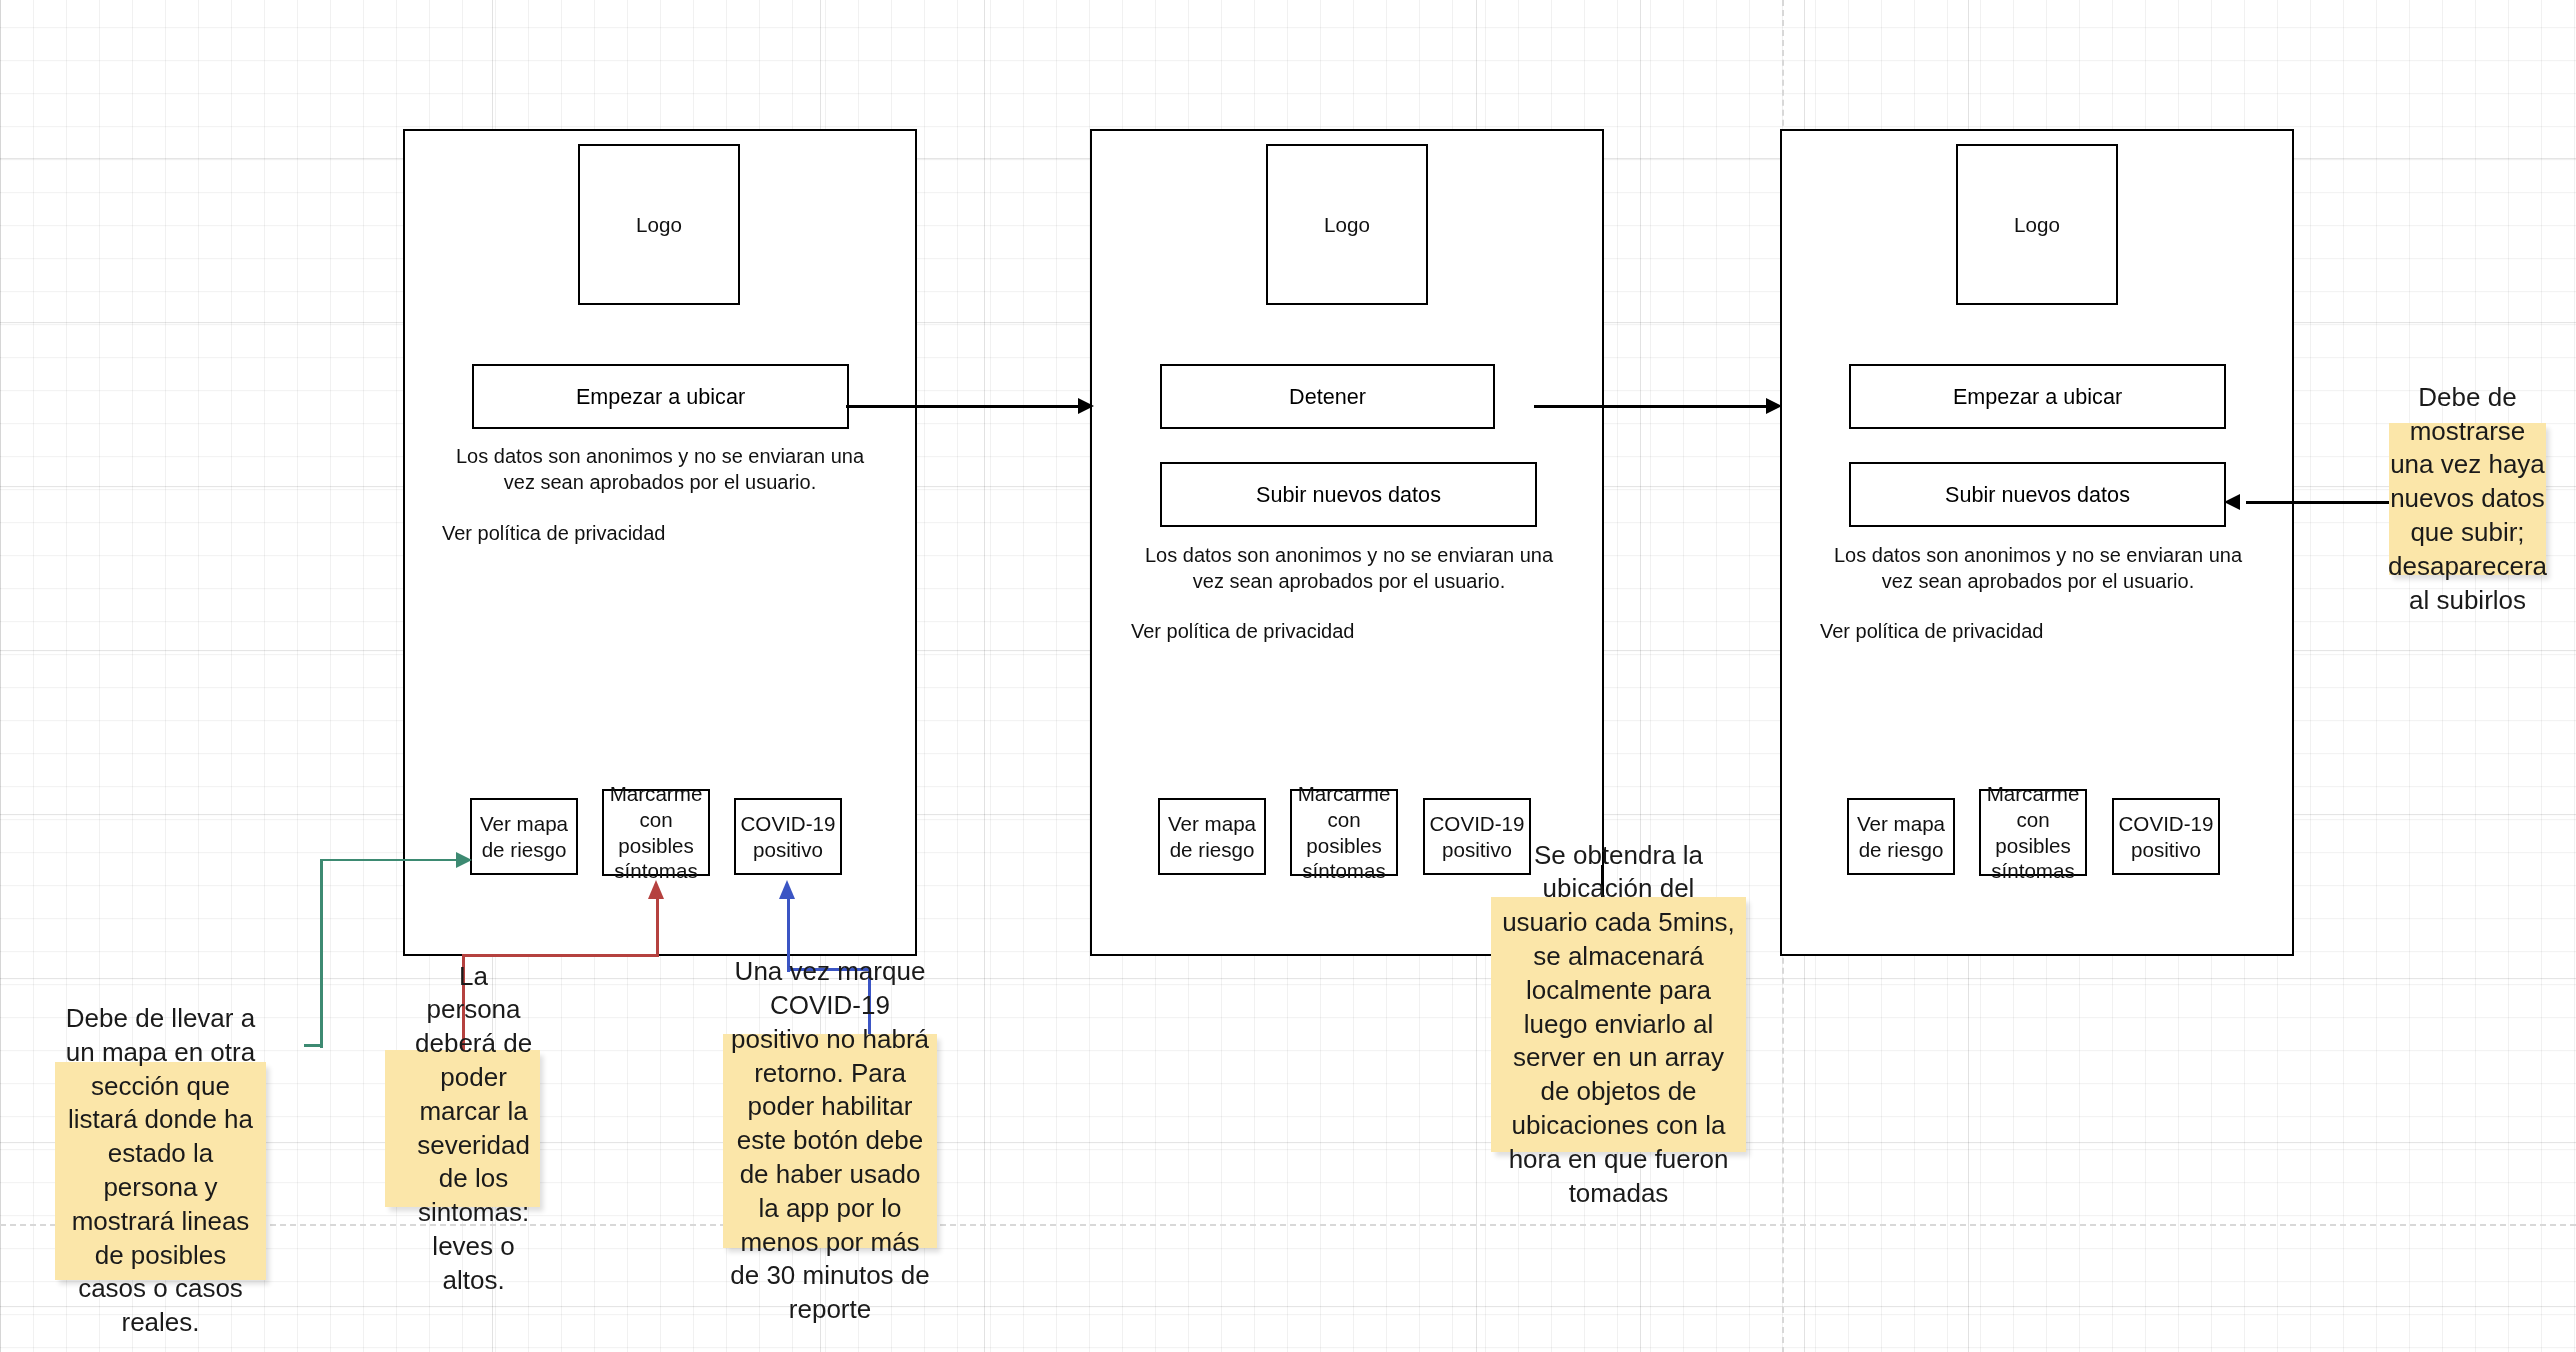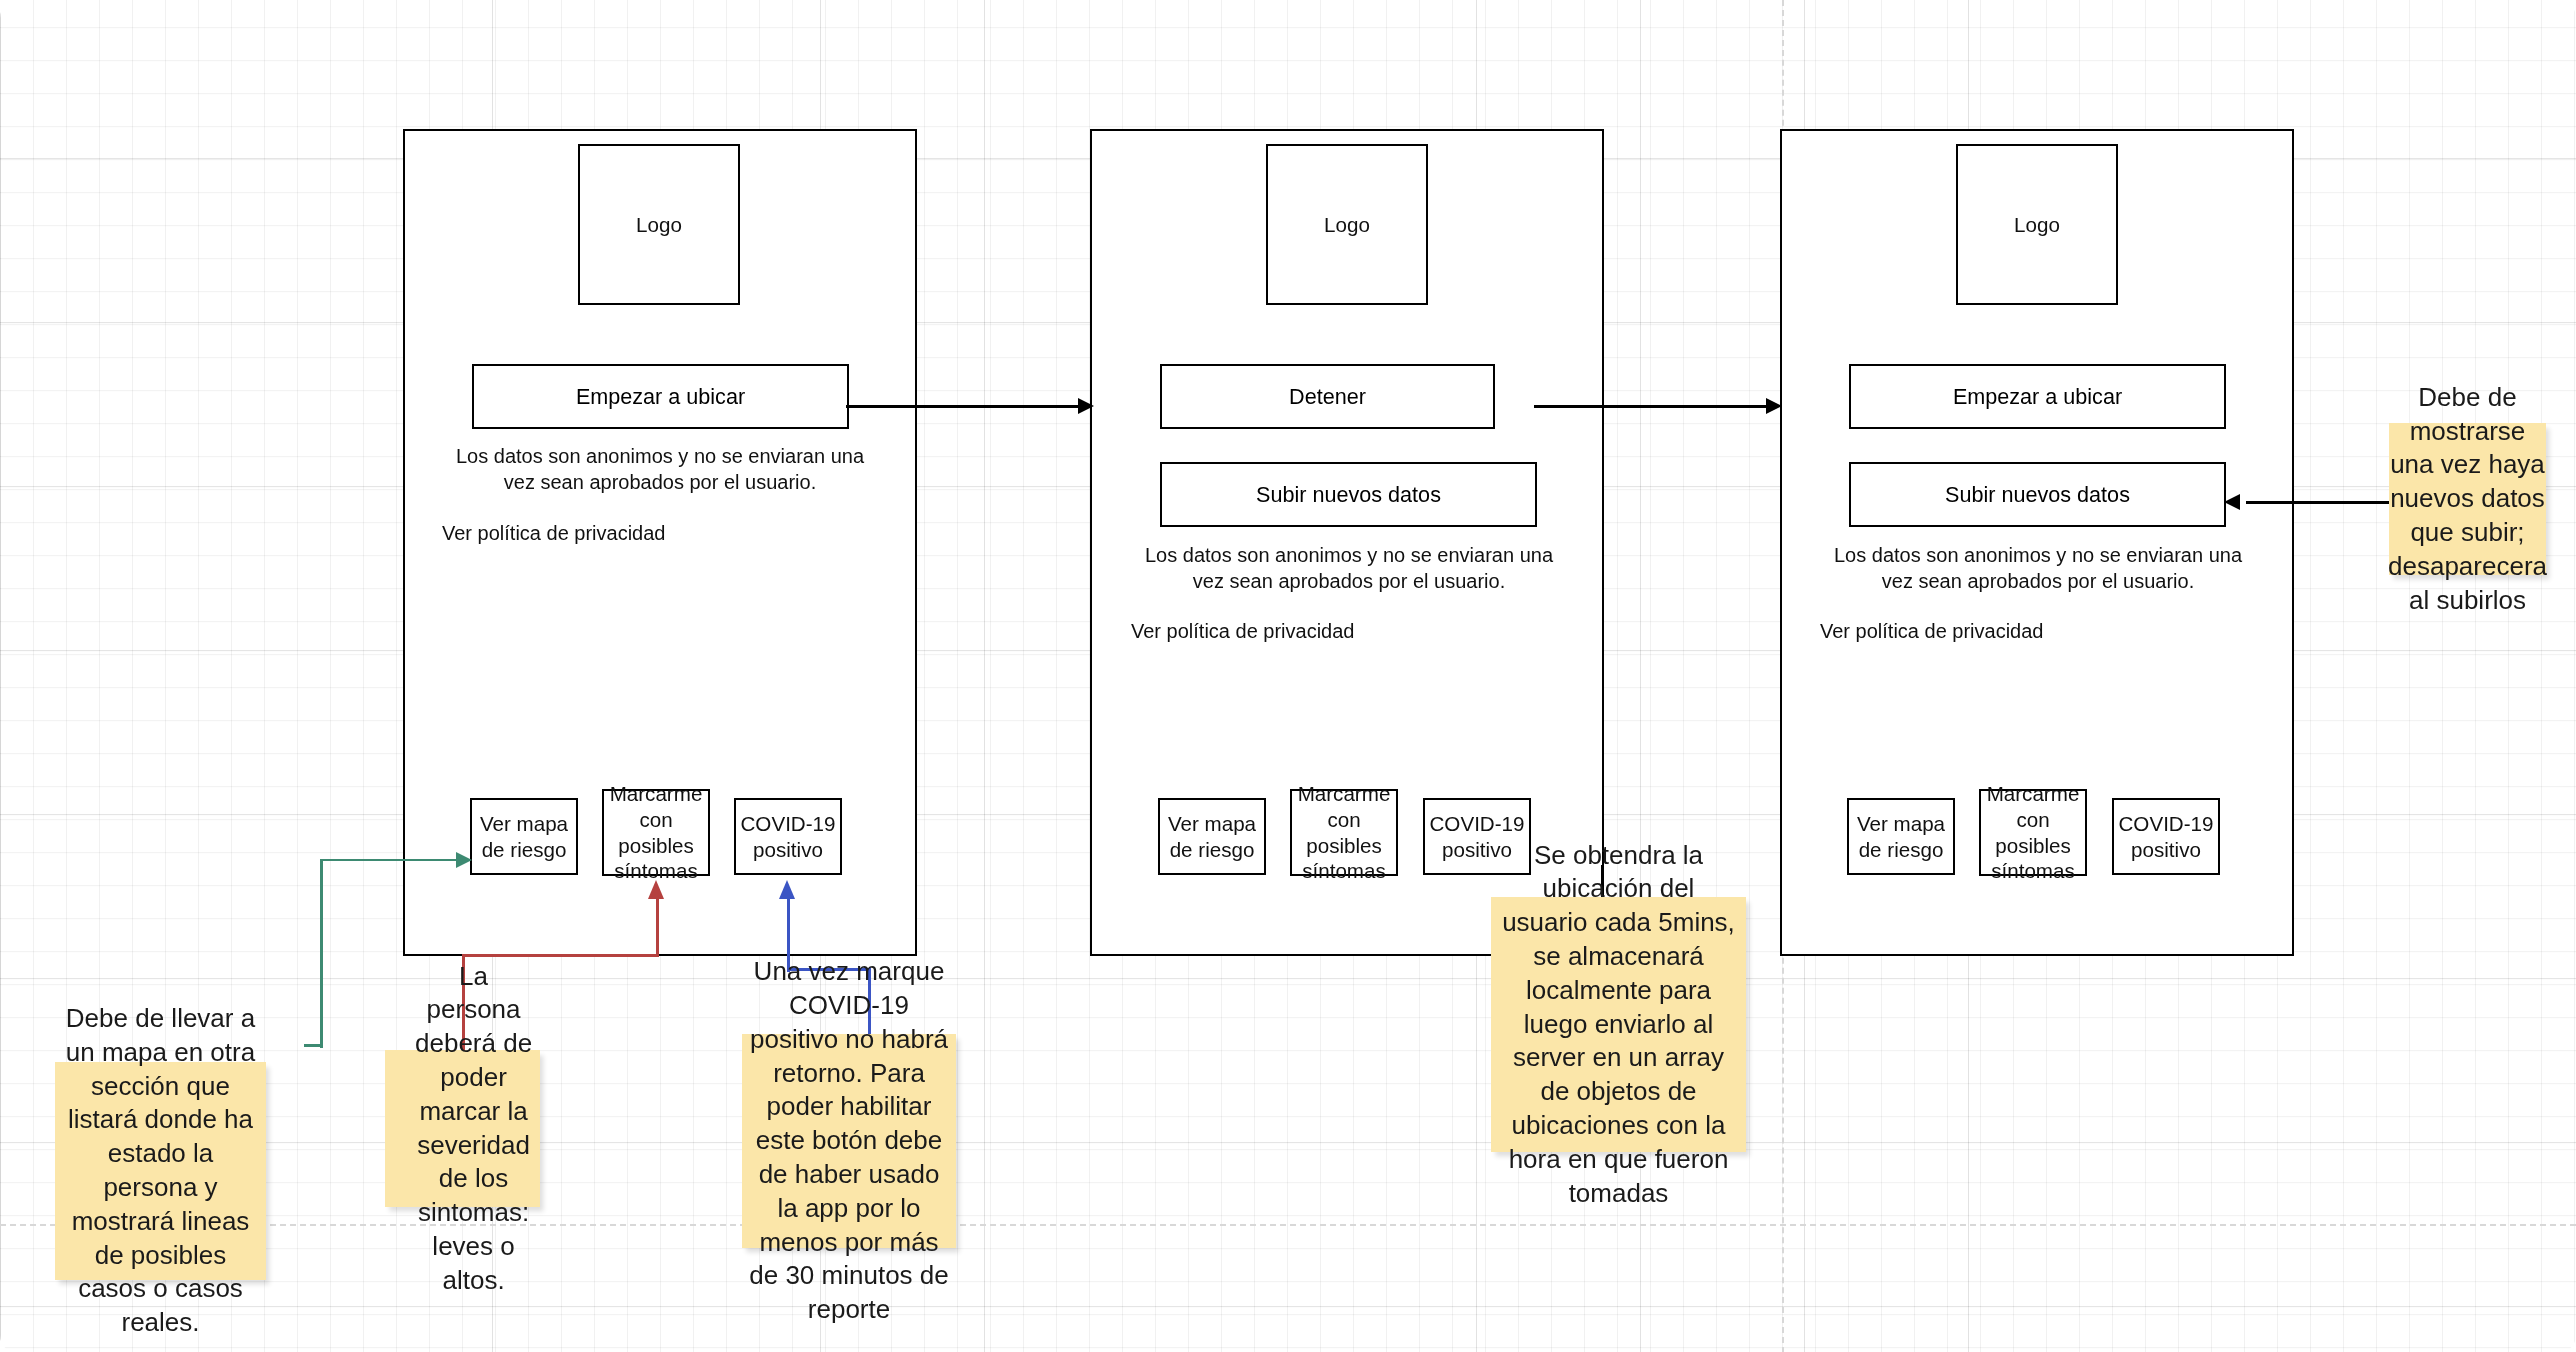--- a/index.html
+++ b/index.html
@@ -18,21 +18,20 @@
       linear-gradient(to right, rgba(0,0,0,0.055) 1px, transparent 1px),
       linear-gradient(to bottom, rgba(0,0,0,0.055) 1px, transparent 1px),
       linear-gradient(to right, rgba(0,0,0,0.115) 1px, transparent 1px),
       linear-gradient(to bottom, rgba(0,0,0,0.115) 1px, transparent 1px);
     background-size:
       33px 33px,
       33px 33px,
       164px 164px,
       164px 164px;
     background-position:0 -5.9px,0 -5.9px,0 -5.9px,0 -5.9px;
-    border-radius:18px;
   }
   
   .pagebreak-h{position:absolute;left:0;width:2576px;height:0;
     border-top:2px dashed #d8d8d8;}
   .pagebreak-v{position:absolute;top:0;height:1353px;width:0;
     border-left:2px dashed #d8d8d8;}
 
   
   .frame{
     position:absolute;
@@ -240,21 +239,21 @@
 
   <div class="note" style="left:385px;top:1050px;width:155px;height:157px;padding-left:28px;">La persona deberá de poder marcar la severidad de los sintomas: leves o altos.</div>
 
   <div class="conn" style="left:787px;top:880px;width:88px;height:182px;">
     <div class="seg" style="left:0;top:17.7px;width:2.9px;height:74px;background:#3b55c4;"></div>
     <div class="seg" style="left:0;top:88px;width:84px;height:2.9px;background:#3b55c4;"></div>
     <div class="seg" style="left:81px;top:88px;width:2.9px;height:93px;background:#3b55c4;"></div>
     <div class="arrowhead" style="left:-7.9px;top:0px;border-left:8.8px solid transparent;border-right:8.8px solid transparent;border-bottom:19.7px solid #3b55c4;"></div>
   </div>
 
-  <div class="note" style="left:742px;top:1034px;width:214px;height:214px;">Una vez marque COVID-19 positivo no habrá retorno. Para poder habilitar este botón debe de haber usado la app por lo menos por más de 30 minutos de reporte</div>
+  <div class="note" style="left:723px;top:1034px;width:214px;height:214px;">Una vez marque COVID-19 positivo no habrá retorno. Para poder habilitar este botón debe de haber usado la app por lo menos por más de 30 minutos de reporte</div>
 
   <div class="conn" style="left:1601px;top:865px;width:5.9px;height:34px;">
     <div class="seg" style="left:0;top:0;width:2.9px;height:32px;background:#000;"></div>
   </div>
 
   <div class="note" style="left:1491px;top:897px;width:255px;height:255px;">Se obtendra la ubicación del usuario cada 5mins, se almacenará localmente para luego enviarlo al server en un array de objetos de ubicaciones con la hora en que fueron tomadas</div>
 
   <div class="conn" style="left:2224px;top:494px;width:167px;height:19.7px;">
     <div class="seg" style="left:21.6px;top:6.9px;width:147px;height:2.9px;background:#000;"></div>
     <div class="arrowhead" style="left:0px;top:0px;border-top:8.8px solid transparent;border-bottom:8.8px solid transparent;border-right:16.7px solid #000;"></div>

